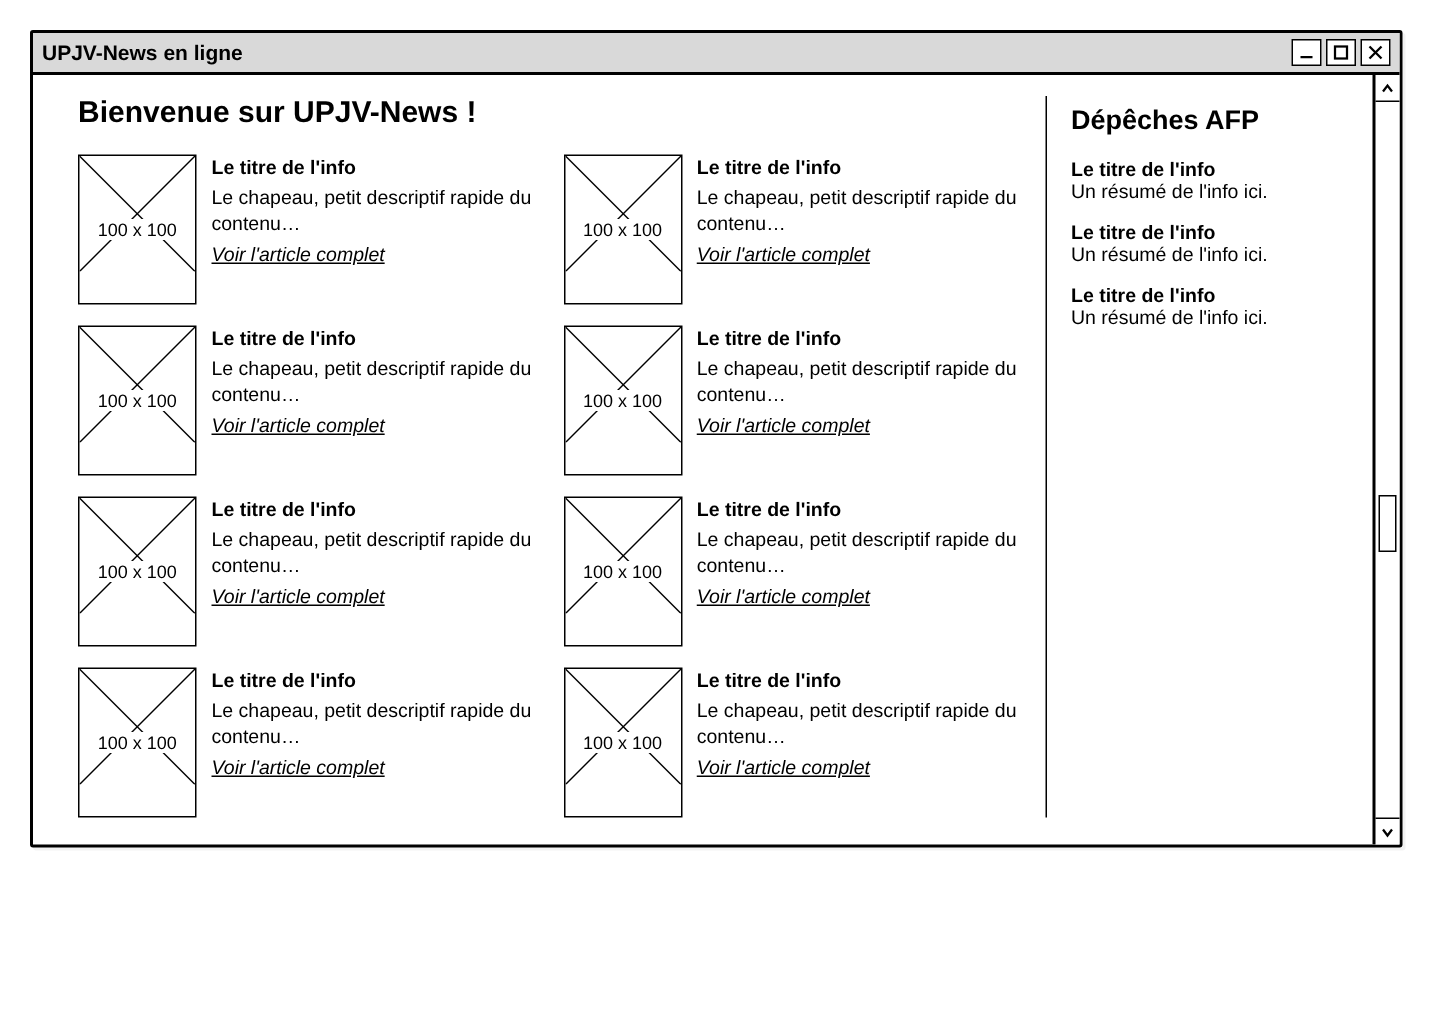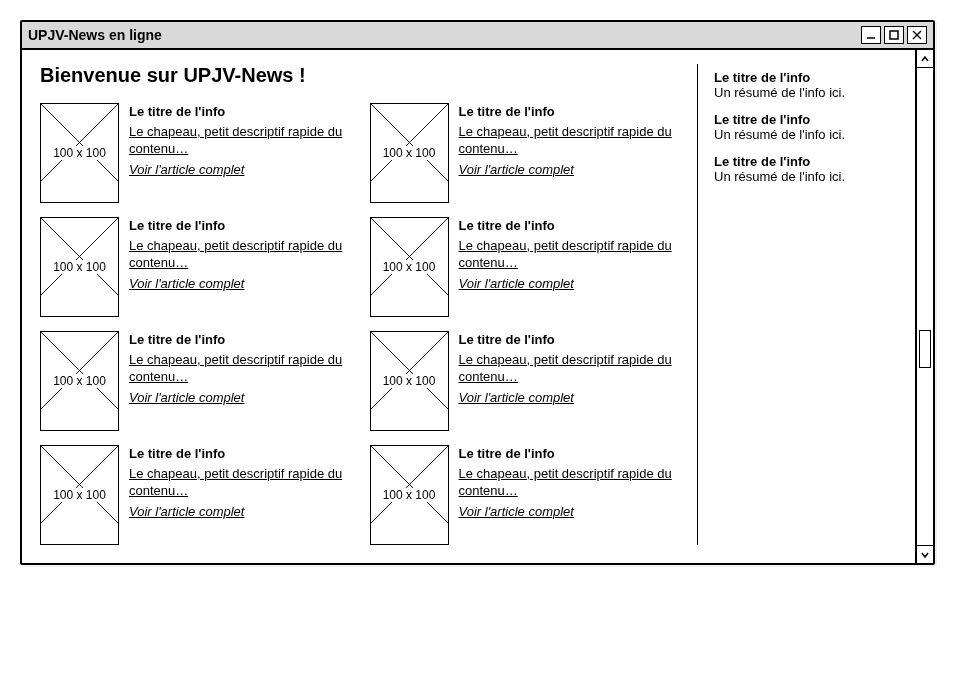--- a/index.html
+++ b/index.html
@@ -32,20 +32,21 @@
     width: 20px; height: 18px;
     border: 1.5px solid #000;
     background: #fff;
     display: flex; align-items: center; justify-content: center;
     font-size: 13px; line-height: 1;
     cursor: pointer;
   }
   .content-wrap {
     display: flex;
     position: relative;
+    padding-left: 12px;
   }
   .content {
     flex: 1;
     padding: 14px 18px 18px 18px;
     display: flex;
     gap: 18px;
   }
   .scrollbar {
     width: 18px;
     border-left: 2px solid #000;
@@ -93,21 +94,21 @@
     position: relative;
     flex-shrink: 0;
     display: flex; align-items: center; justify-content: center;
     font-size: 12px;
     background: #fff;
   }
   .thumb svg { position: absolute; inset: 0; }
   .thumb-label { position: relative; background: #fff; padding: 0 2px; }
   .article-body { font-size: 13px; line-height: 1.35; }
   .article-title { font-weight: bold; margin-bottom: 2px; }
-  .article-summary { margin-bottom: 3px; text-decoration: underline; }
+  .article-summary { margin-bottom: 3px; }
   .article-link { text-decoration: underline; cursor: pointer; font-style: italic; }
   .sidebar {
     width: 200px;
     border-left: 1.5px solid #000;
     padding-left: 16px;
     padding-top: 6px;
   }
   .sidebar h2 {
     font-size: 18px;
     font-weight: bold;
@@ -259,20 +260,21 @@
     <div class="article-body">
       <div class="article-title">Le titre de l'info</div>
       <div class="article-summary">Le chapeau, petit descriptif rapide du contenu…</div>
       <a class="article-link">Voir l'article complet</a>
     </div>
             </div>
           </div>
       </div>
 
       <div class="sidebar">
+        <h2>Dépêches AFP</h2>
         <div id="afp-list">
             <div class="afp-item">
     <div class="afp-title">Le titre de l'info</div>
     <div class="afp-summary">Un résumé de l'info ici.</div>
             </div>
             <div class="afp-item">
     <div class="afp-title">Le titre de l'info</div>
     <div class="afp-summary">Un résumé de l'info ici.</div>
             </div>
             <div class="afp-item">

